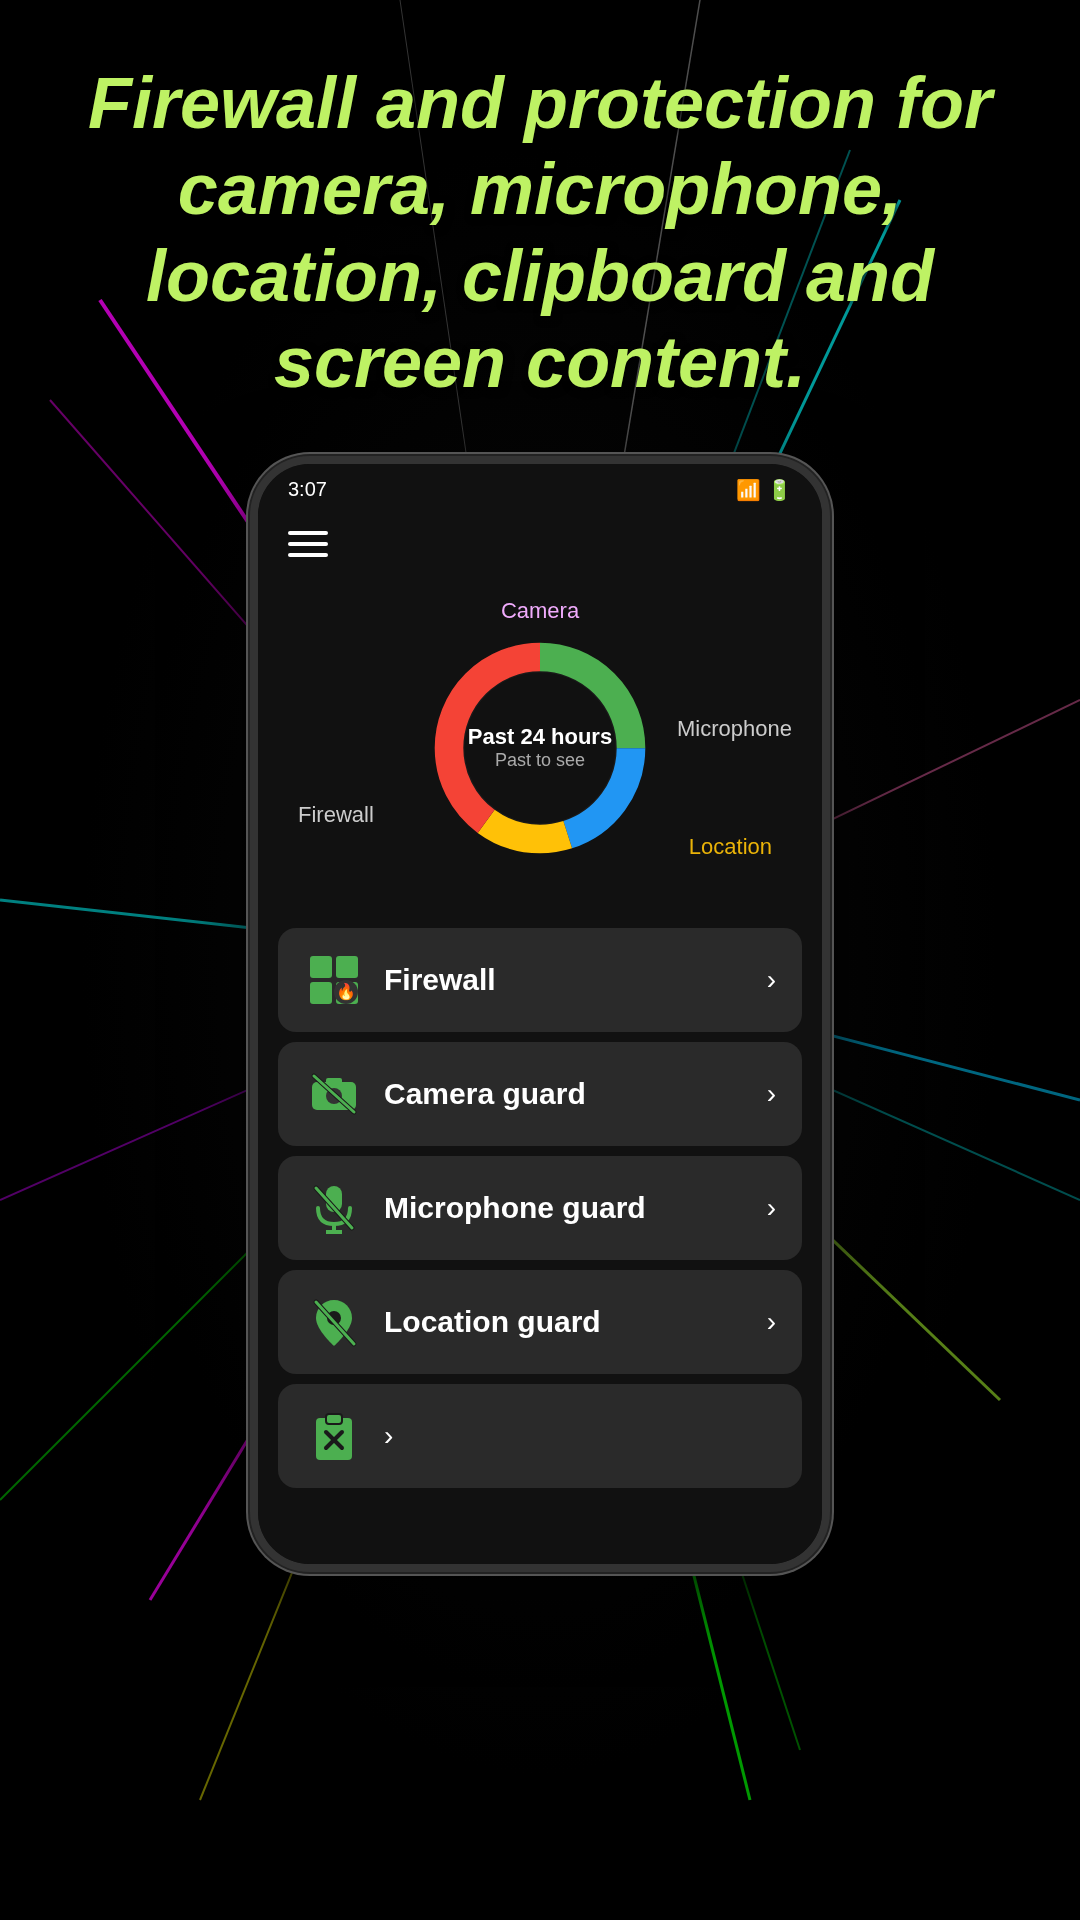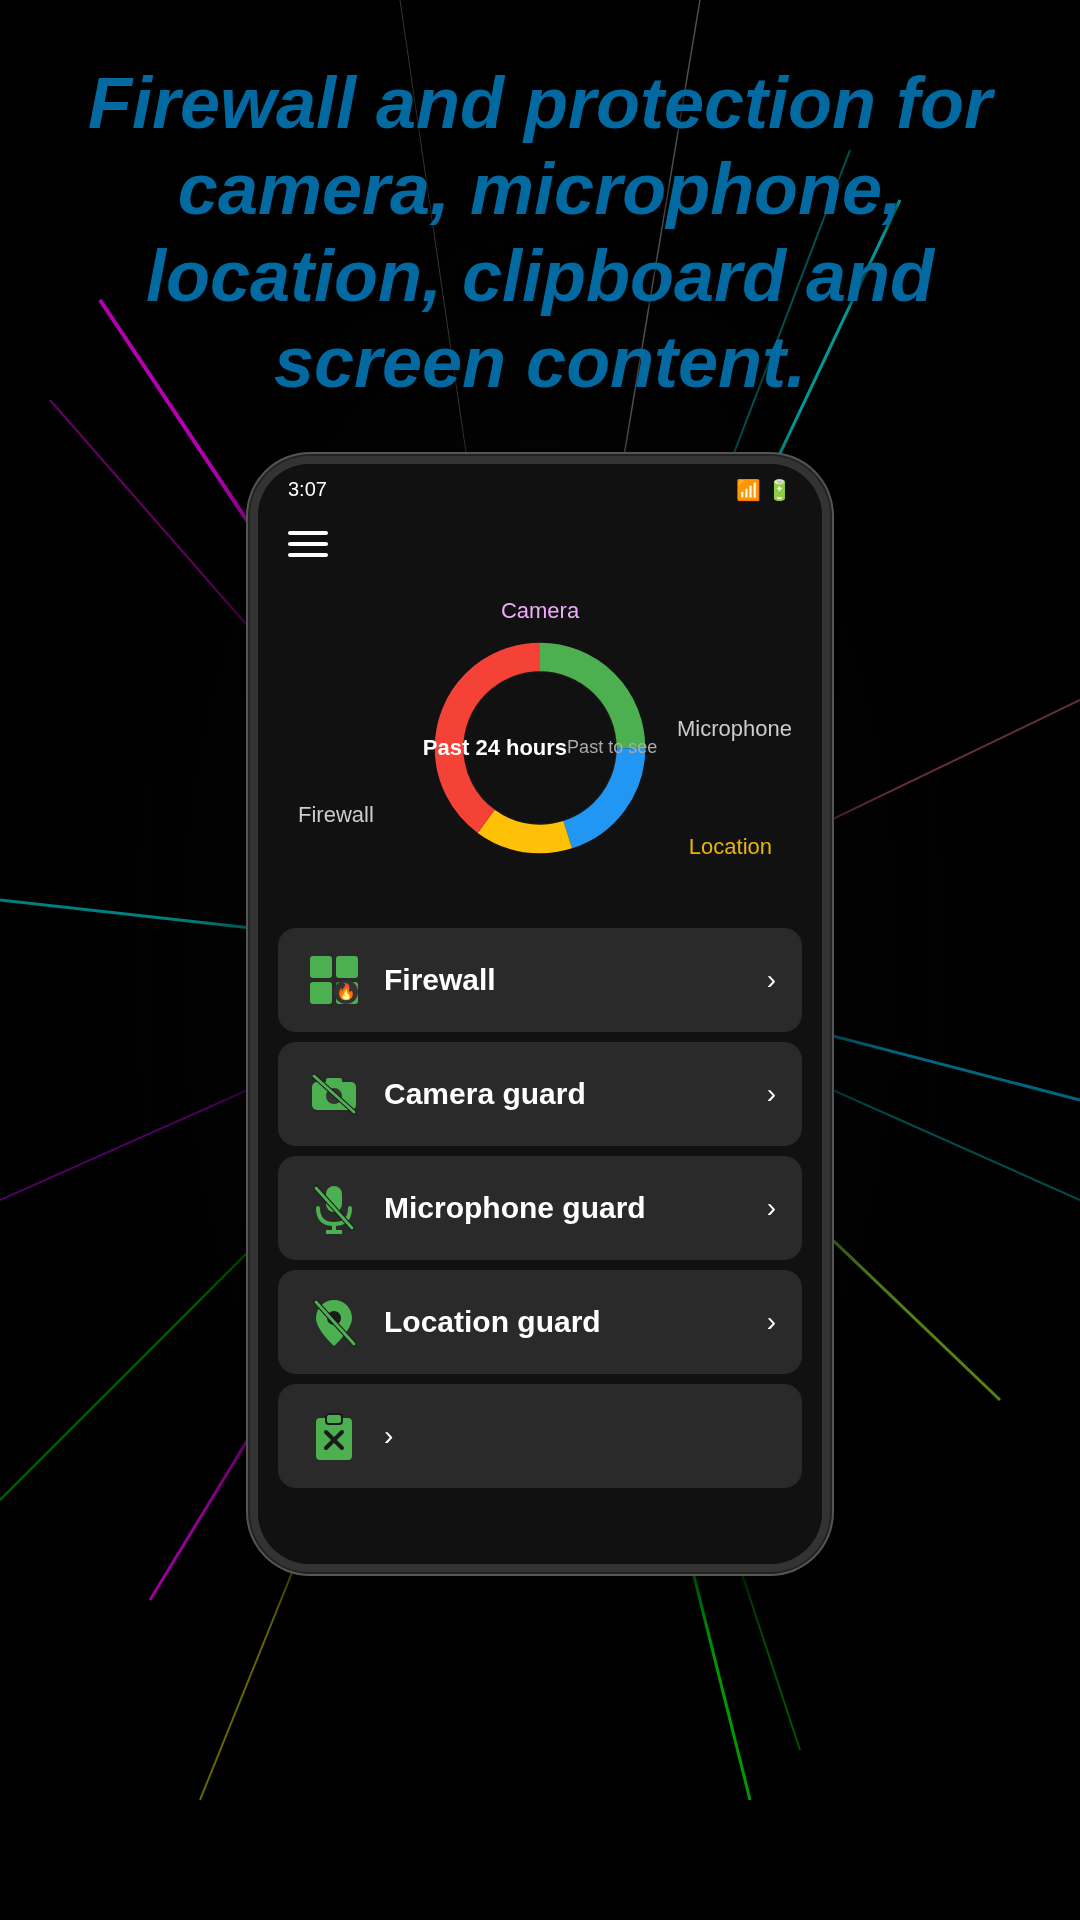--- a/index.html
+++ b/index.html
@@ -21,21 +21,21 @@
       width: 100%; height: 100%;
       background: radial-gradient(ellipse at center, #0a0a0a 0%, #000 60%);
       z-index: 0;
     }
 
     .hero-text {
       position: relative;
       z-index: 10;
       text-align: center;
       padding: 60px 40px 30px;
-      color: #0369a1;
+      color: #bef264;
       font-size: 72px;
       font-weight: 900;
       font-style: italic;
       line-height: 1.2;
       text-shadow: 2px 2px 8px rgba(0,0,0,0.8);
     }
 
     
     .phone-container {
       position: relative;
@@ -138,20 +138,21 @@
     }
 
     .donut-svg {
       width: 260px;
       height: 260px;
     }
 
     .donut-center {
       position: absolute;
       display: flex;
+      flex-direction: column;
       align-items: center;
       justify-content: center;
       color: #fff;
     }
 
     .donut-center-title {
       font-size: 22px;
       font-weight: bold;
       text-align: center;
     }

